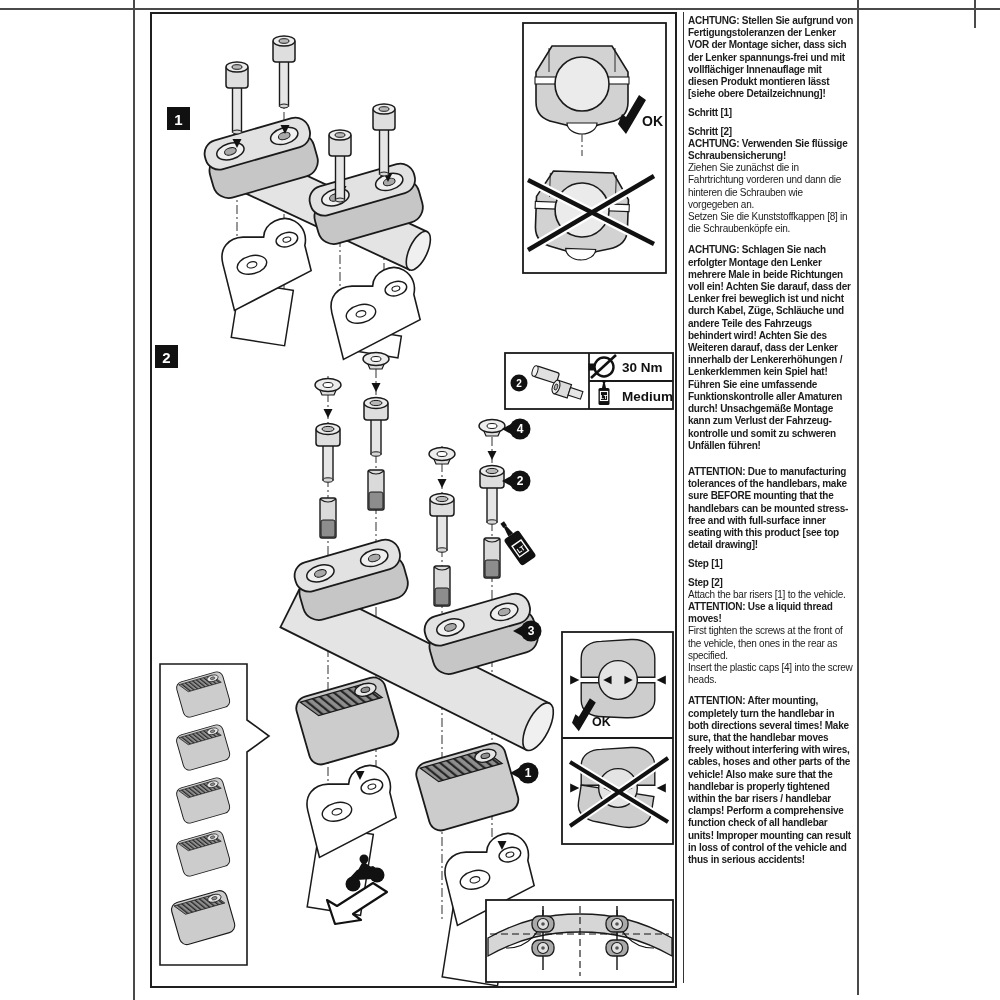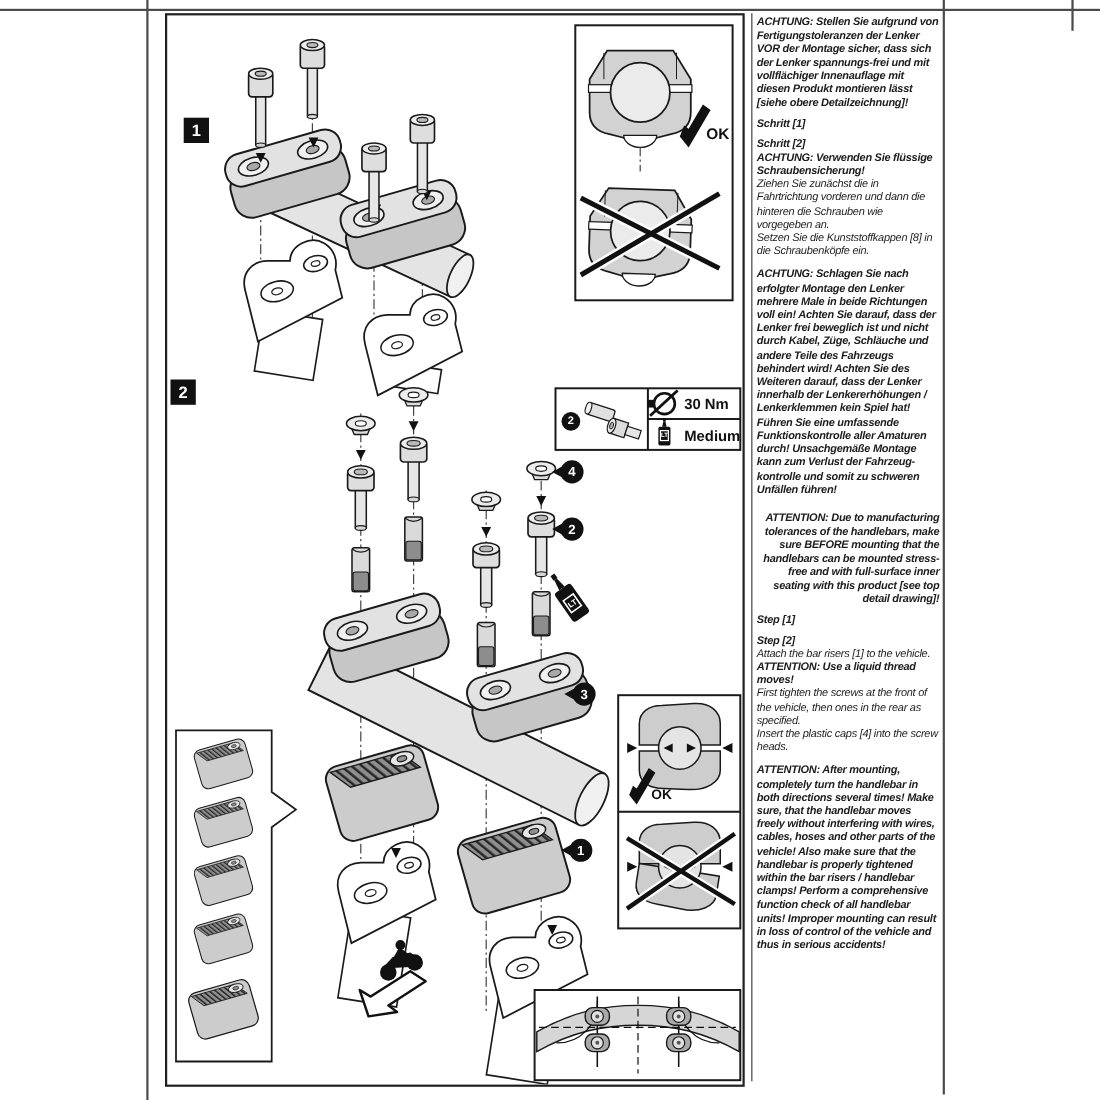--- a/index.html
+++ b/index.html
@@ -4,26 +4,26 @@
 <style>
   html,body{margin:0;padding:0;background:#ffffff;}
   .page{position:relative;width:1000px;height:1000px;background:#fff;overflow:hidden;
         font-family:"Liberation Sans",sans-serif;color:#1c1c1c;}
   .rule{position:absolute;background:#4a4a4a;}
   .diagram-box{position:absolute;left:150px;top:12px;width:523px;height:972px;
                border:2px solid #1f1f1f;background:#fff;box-sizing:content-box;}
   .diagram-box svg{display:block;}
   .text-col{position:absolute;left:688px;top:15px;width:166px;
             font-size:10px;line-height:12.2px;letter-spacing:-0.25px;}
-  .text-col p{margin:0 0 7px 0;font-style:italic;}
+  .text-col p{margin:0 0 7px 0;}
   .tb{font-weight:bold;}
   .th{font-weight:bold;margin:6px 0 0 0 !important;}
   .m0{margin-bottom:0 !important;}
   .mt{margin-top:9px !important;}
-  .mt-lg{margin-top:14px !important;text-align:right;}
+  .mt-lg{margin-top:14px !important;}
   svg text{font-family:"Liberation Sans",sans-serif;}
 </style>
 </head>
 <body>
 
 <div class="page">
 
   <div class="rule" style="left:0;top:8px;width:1000px;height:2px;"></div>
   <div class="rule" style="left:133px;top:0;width:2px;height:1000px;"></div>
   <div class="rule" style="left:857px;top:0;width:2px;height:995px;"></div>

